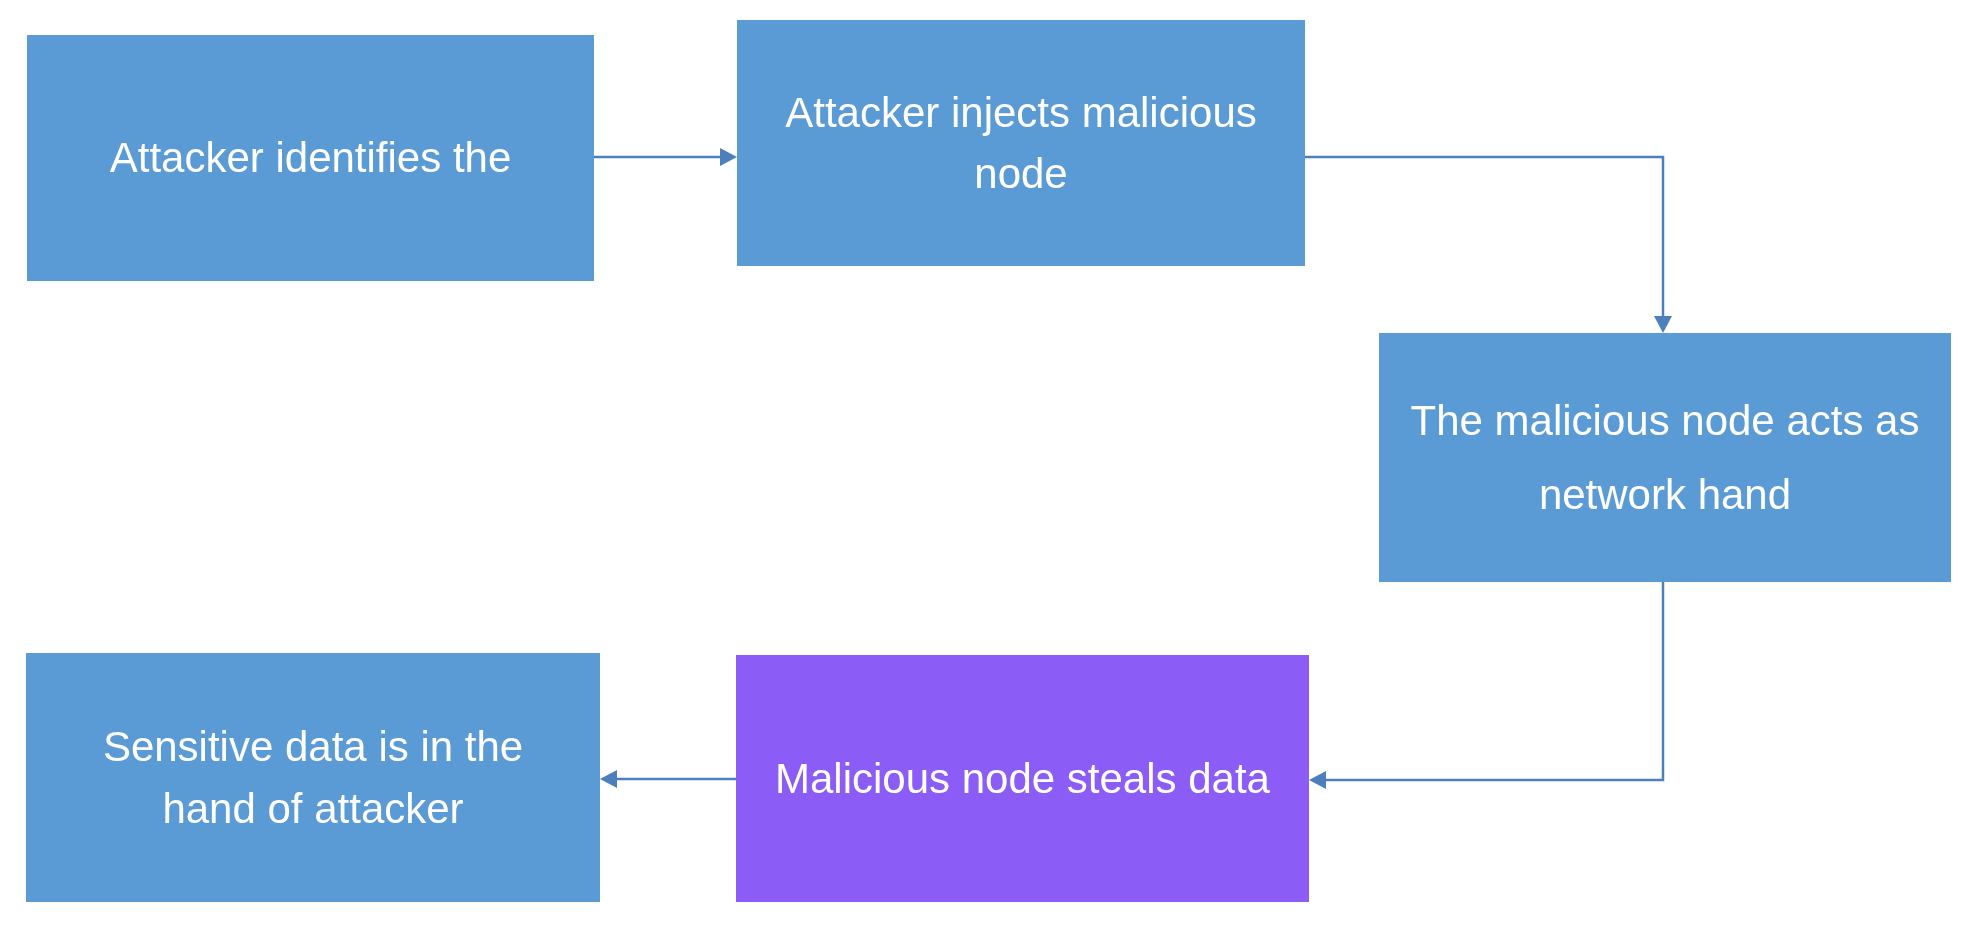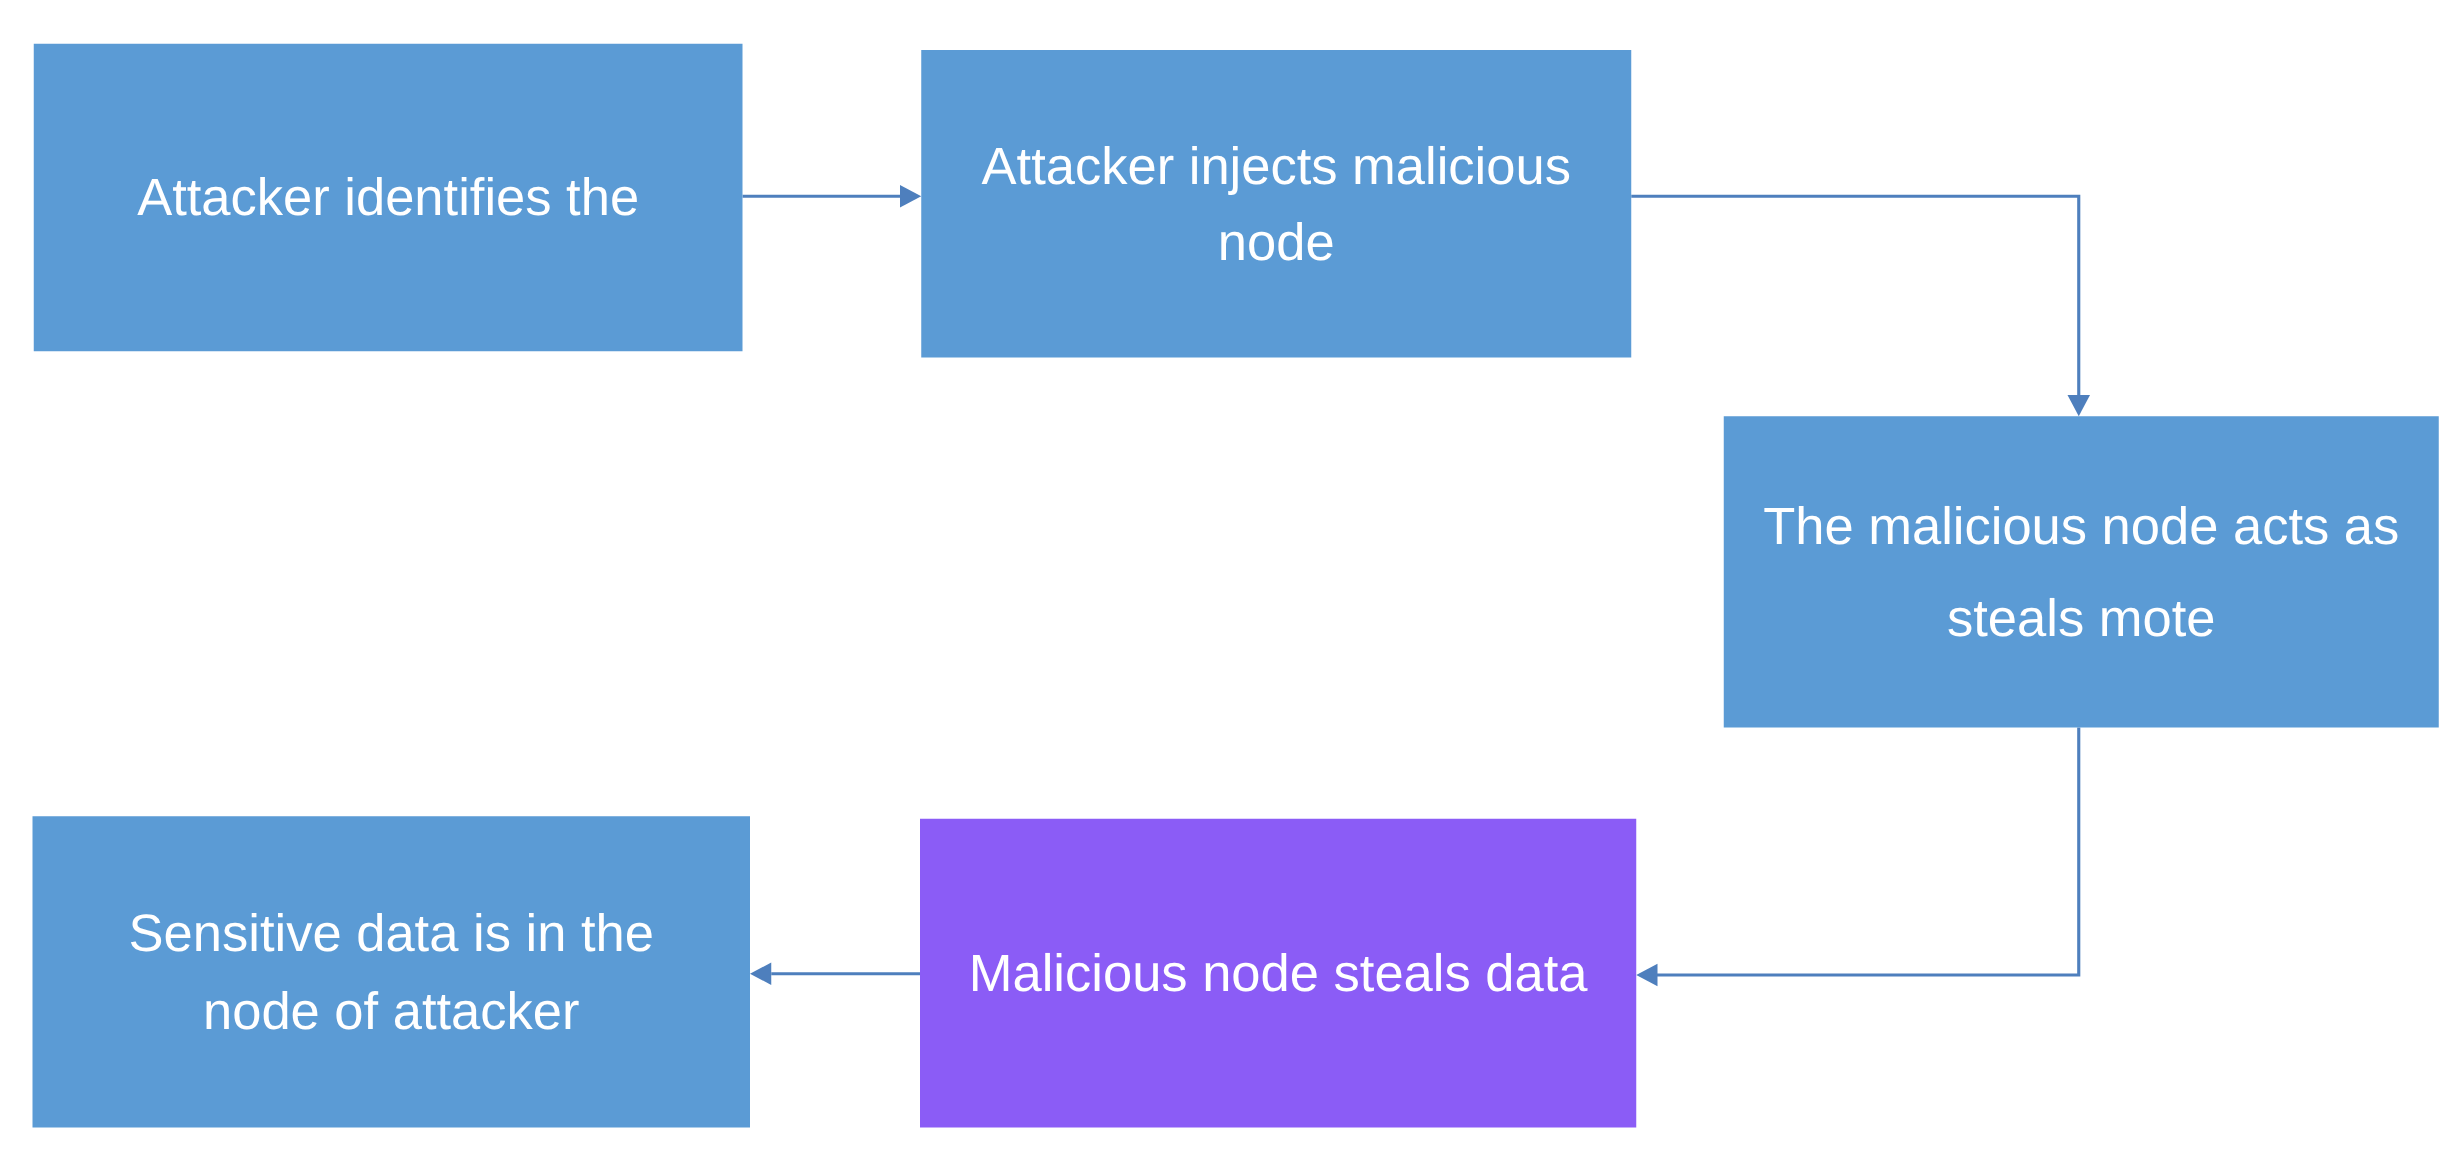--- a/index.html
+++ b/index.html
@@ -71,32 +71,32 @@
     <g>
       <line class="connector-line" x1="736" y1="779" x2="617" y2="779" stroke="#4e7fbd"></line>
       <polygon class="connector-arrow" points="600,779 617,770 617,788" fill="#4e7fbd"></polygon>
     </g>
   </svg>
 
   <div class="node" style="left: 27px; top: 35px; width: 567px; height: 246px; background: rgb(91, 155, 213); color: rgb(255, 255, 255);">
     <span class="line">Attacker identifies the</span>
   </div>
 
-  <div class="node" style="left: 737px; top: 40px; width: 568px; height: 246px; background: rgb(91, 155, 213); color: rgb(255, 255, 255);">
+  <div class="node" style="left: 737px; top: 20px; width: 568px; height: 246px; background: rgb(91, 155, 213); color: rgb(255, 255, 255);">
     <span class="line">Attacker injects malicious</span>
     <span class="line">node</span>
   </div>
 
   <div class="node" style="left: 1379px; top: 333px; width: 572px; height: 249px; background: rgb(91, 155, 213); color: rgb(255, 255, 255); gap: 12px;">
     <span class="line">The malicious node acts as</span>
-    <span class="line">steals mote</span>
+    <span class="line">network hand</span>
   </div>
 
   <div class="node" style="left: 736px; top: 655px; width: 573px; height: 247px; background: #8b5cf6; color: rgb(255, 255, 255);">
     <span class="line">Malicious node steals data</span>
   </div>
 
   <div class="node" style="left: 26px; top: 653px; width: 574px; height: 249px; background: rgb(91, 155, 213); color: rgb(255, 255, 255); align-items: center;">
     <span class="line">Sensitive data is in the</span>
-    <span class="line">node of attacker</span>
+    <span class="line">hand of attacker</span>
   </div>
 
 </div>
 
 </body></html>

